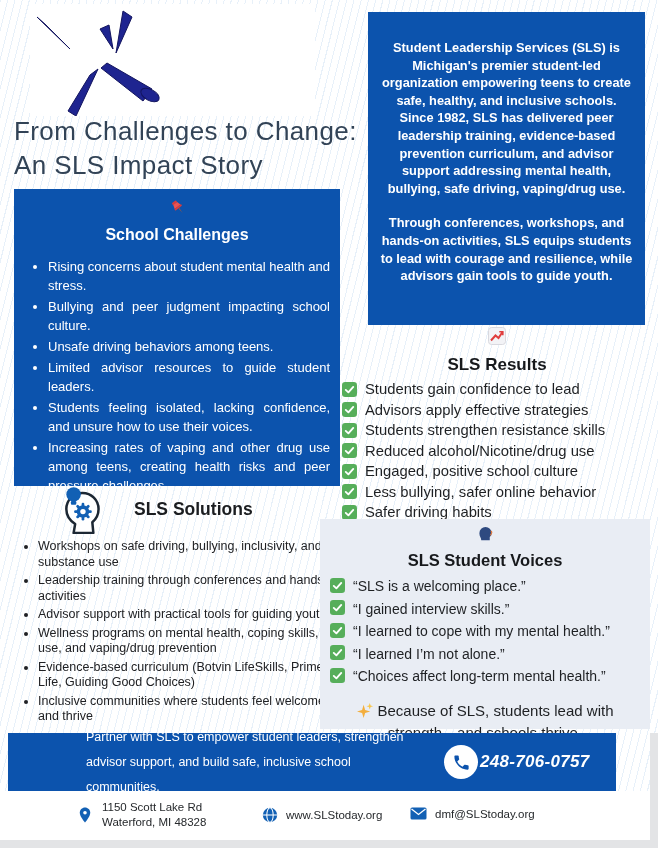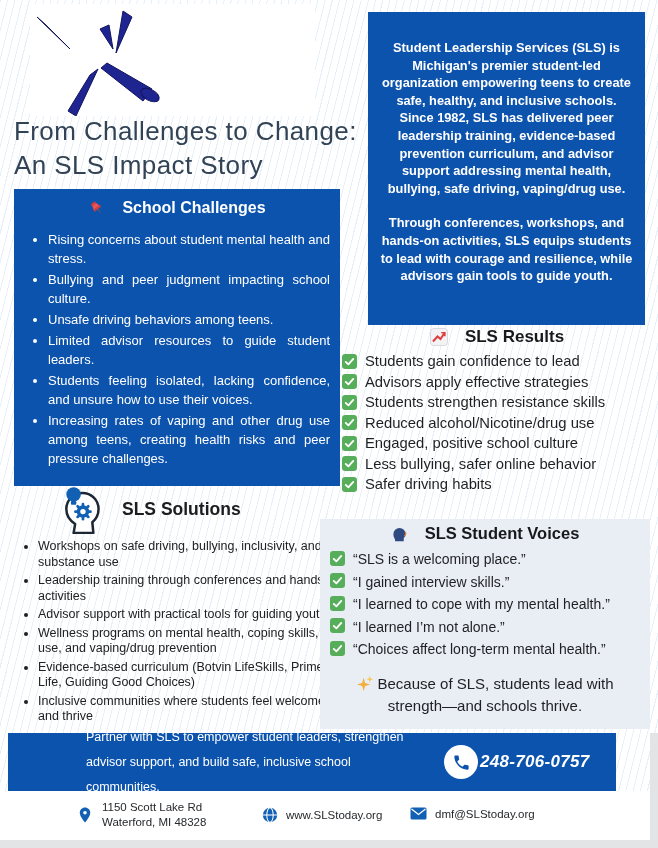--- a/index.html
+++ b/index.html
@@ -26,35 +26,35 @@
   .title { position:absolute; left:14px; top:114px; width:345px;
     font-size:26px; line-height:34px; font-weight:400; color:#324356; letter-spacing:.4px; }
 
   
   .blue { background:#0c53ad; color:#fff; }
   .about-box { position:absolute; left:368px; top:12px; width:277px; height:313px; padding:27px 12px 0; text-align:center; }
   .about-box p { font-size:12.8px; line-height:17.6px; font-weight:700; }
   .about-box p + p { margin-top:17px; }
 
   .challenges-box { position:absolute; left:14px; top:189px; width:326px; height:297px; padding:10px 10px 0; }
-  .sec-head { display:flex; align-items:center; justify-content:center; gap:17px; font-weight:700; }
+  .sec-head { display:flex; align-items:center; justify-content:center; gap:10px; font-weight:700;flex-direction:column; }
   .challenges-box .sec-head { font-size:16px; }
   .challenges-box ul { margin:13px 0 0 4px; padding-left:20px; }
   .challenges-box li { font-size:13px; line-height:19px; text-align:justify; margin-bottom:2px; }
 
   
   .results { position:absolute; left:342px; top:327px; width:310px; }
   .results .sec-head { font-size:17px; color:#17191c; margin-bottom:4px; }
   .check-list { list-style:none; }
   .check-list li { display:flex; align-items:flex-start; gap:8px; color:#1e2023; }
   .results .check-list li { font-size:14.8px; line-height:20.5px; }
   .check-list svg { flex:0 0 auto; margin-top:2.5px; }
 
   
-  .solutions-head { position:absolute; left:58px; top:484px; display:flex; align-items:center; gap:12px; }
+  .solutions-head { position:absolute; left:58px; top:484px; display:flex; align-items:center; gap:24px; }
   .solutions-head .label { font-size:17.5px; font-weight:700; color:#1b1d20; }
   .solutions-list { position:absolute; left:14px; top:539px; width:334px; }
   .solutions-list ul { margin-left:8px; padding-left:16px; }
   .solutions-list li { font-size:12.5px; line-height:15.5px; color:#202124; margin-bottom:3px; }
 
   
   .voices-box { position:absolute; left:320px; top:519px; width:330px; height:210px; background:#e9edf4; padding:5px 10px 0; }
   .voices-box .sec-head { font-size:16.5px; color:#17191c; }
   .voices-box .check-list { margin-top:5px; }
   .voices-box .check-list li { font-size:14px; line-height:22.5px; }

